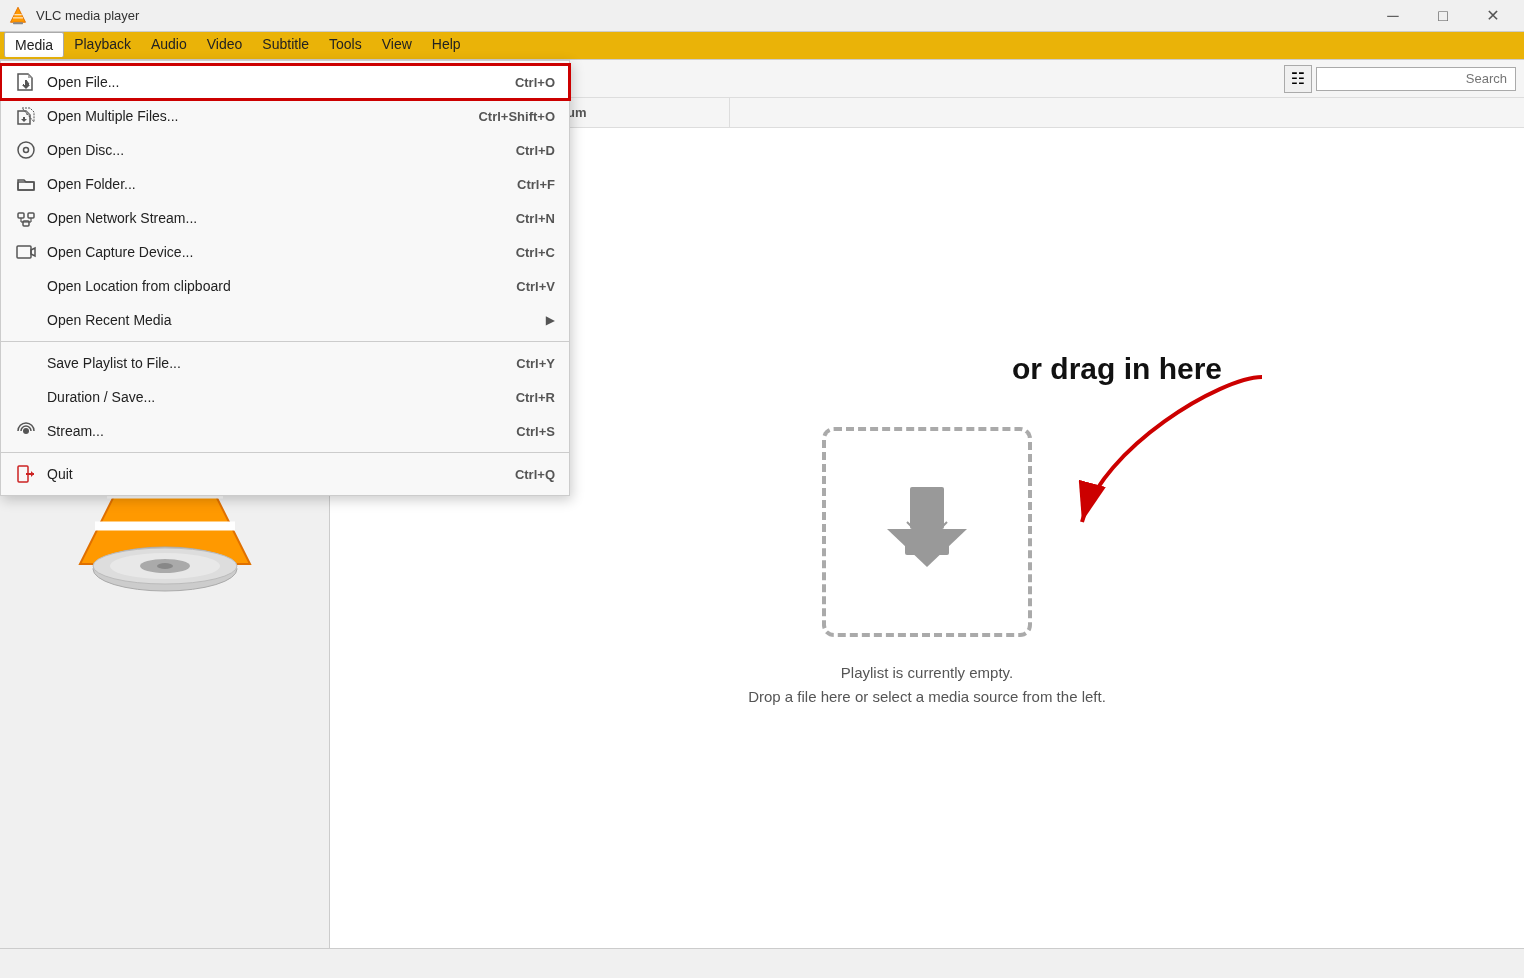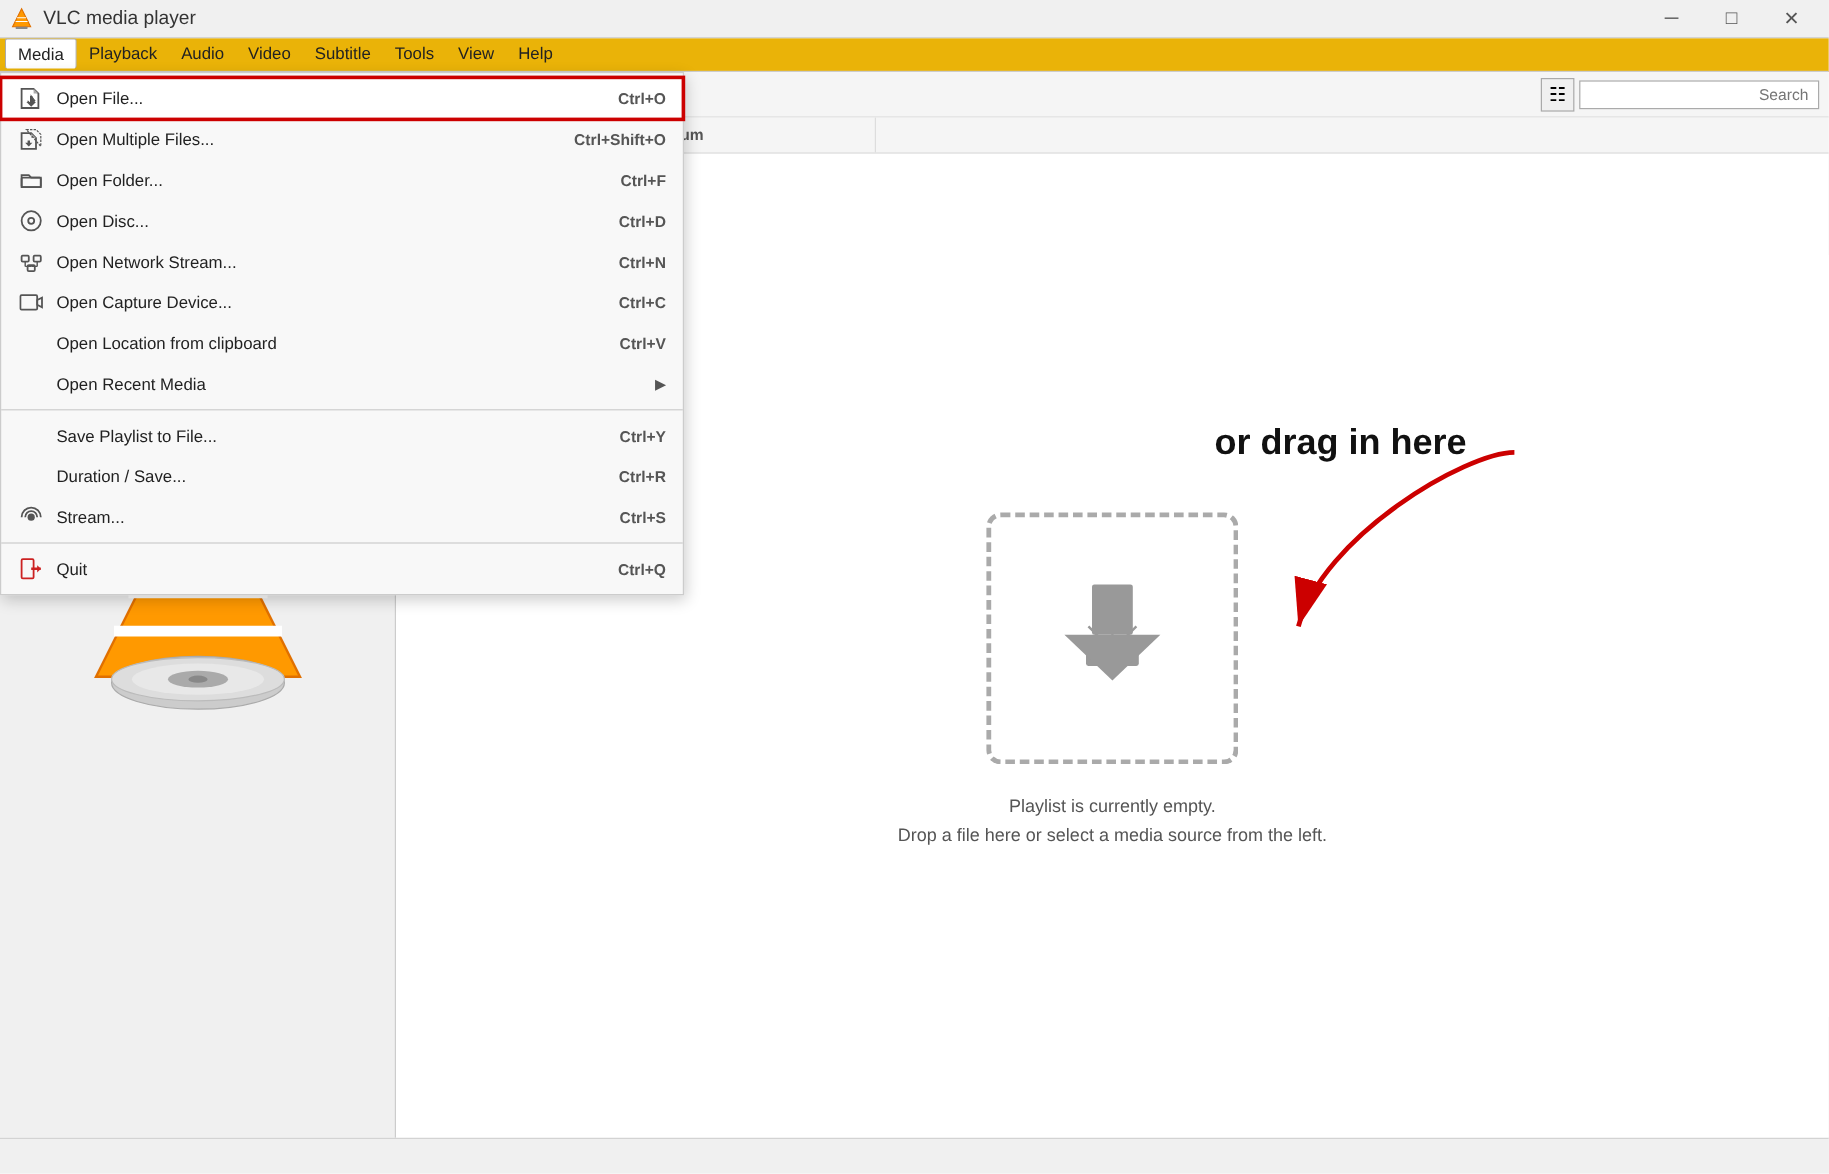--- a/index.html
+++ b/index.html
@@ -21,21 +21,21 @@
       align-items: center;
       padding: 0 8px;
       border-bottom: 1px solid #ccc;
     }
     .title-bar-icon {
       width: 20px;
       height: 20px;
       margin-right: 8px;
     }
     .title-bar-text {
-      font-size: 16px;
+      font-size: 13px;
       color: #333;
       flex: 1;
     }
     .title-bar-controls {
       display: flex;
       gap: 4px;
     }
     .title-btn {
       width: 46px;
       height: 32px;
@@ -402,37 +402,37 @@
           <polygon points="5,13 8,16 11,13" fill="#555"></polygon>
         </svg>
       </div>
       <span class="dropdown-item-label">Open Multiple Files...</span>
       <span class="dropdown-item-shortcut">Ctrl+Shift+O</span>
     </div>
 
     <div class="dropdown-item">
       <div class="dropdown-item-icon">
         <svg width="20" height="20" viewBox="0 0 20 20">
+          <circle cx="10" cy="10" r="8" fill="none" stroke="#555" stroke-width="1.5"></circle>
+          <circle cx="10" cy="10" r="2.5" fill="none" stroke="#555" stroke-width="1.5"></circle>
+        </svg>
+      </div>
+      <span class="dropdown-item-label">Open Disc...</span>
+      <span class="dropdown-item-shortcut">Ctrl+D</span>
+    </div>
+
+    <div class="dropdown-item">
+      <div class="dropdown-item-icon">
+        <svg width="20" height="20" viewBox="0 0 20 20">
           <path d="M2,6 L2,16 L18,16 L18,8 L10,8 L8,6 Z" fill="none" stroke="#555" stroke-width="1.5"></path>
           <rect x="2" y="8" width="16" height="8" rx="1" fill="none" stroke="#555" stroke-width="1.5"></rect>
         </svg>
       </div>
       <span class="dropdown-item-label">Open Folder...</span>
       <span class="dropdown-item-shortcut">Ctrl+F</span>
-    </div>
-
-    <div class="dropdown-item">
-      <div class="dropdown-item-icon">
-        <svg width="20" height="20" viewBox="0 0 20 20">
-          <circle cx="10" cy="10" r="8" fill="none" stroke="#555" stroke-width="1.5"></circle>
-          <circle cx="10" cy="10" r="2.5" fill="none" stroke="#555" stroke-width="1.5"></circle>
-        </svg>
-      </div>
-      <span class="dropdown-item-label">Open Disc...</span>
-      <span class="dropdown-item-shortcut">Ctrl+D</span>
     </div>
 
     <div class="dropdown-item">
       <div class="dropdown-item-icon">
         <svg width="20" height="20" viewBox="0 0 20 20">
           <rect x="2" y="5" width="6" height="5" rx="1" fill="none" stroke="#555" stroke-width="1.5"></rect>
           <rect x="12" y="5" width="6" height="5" rx="1" fill="none" stroke="#555" stroke-width="1.5"></rect>
           <rect x="7" y="13" width="6" height="5" rx="1" fill="none" stroke="#555" stroke-width="1.5"></rect>
           <line x1="5" y1="10" x2="5" y2="14" stroke="#555" stroke-width="1.2"></line>
           <line x1="5" y1="14" x2="10" y2="14" stroke="#555" stroke-width="1.2"></line>

